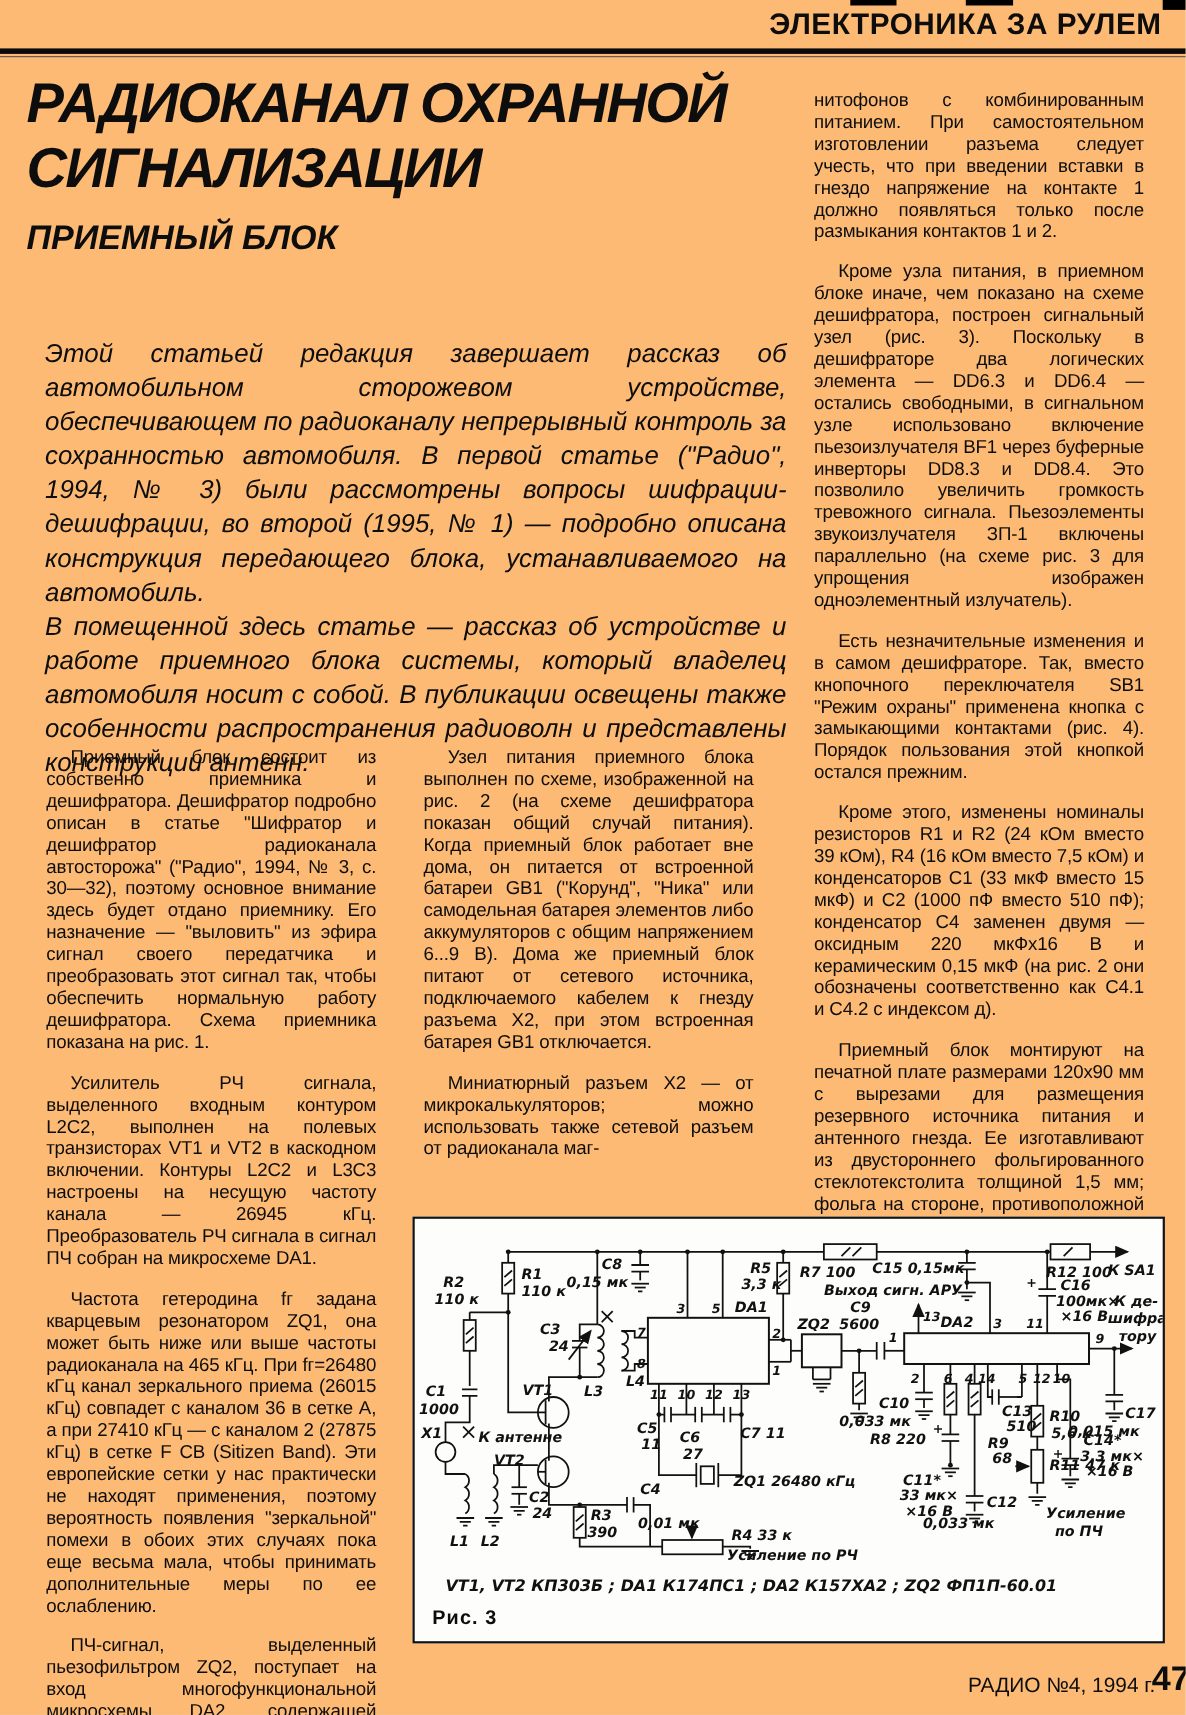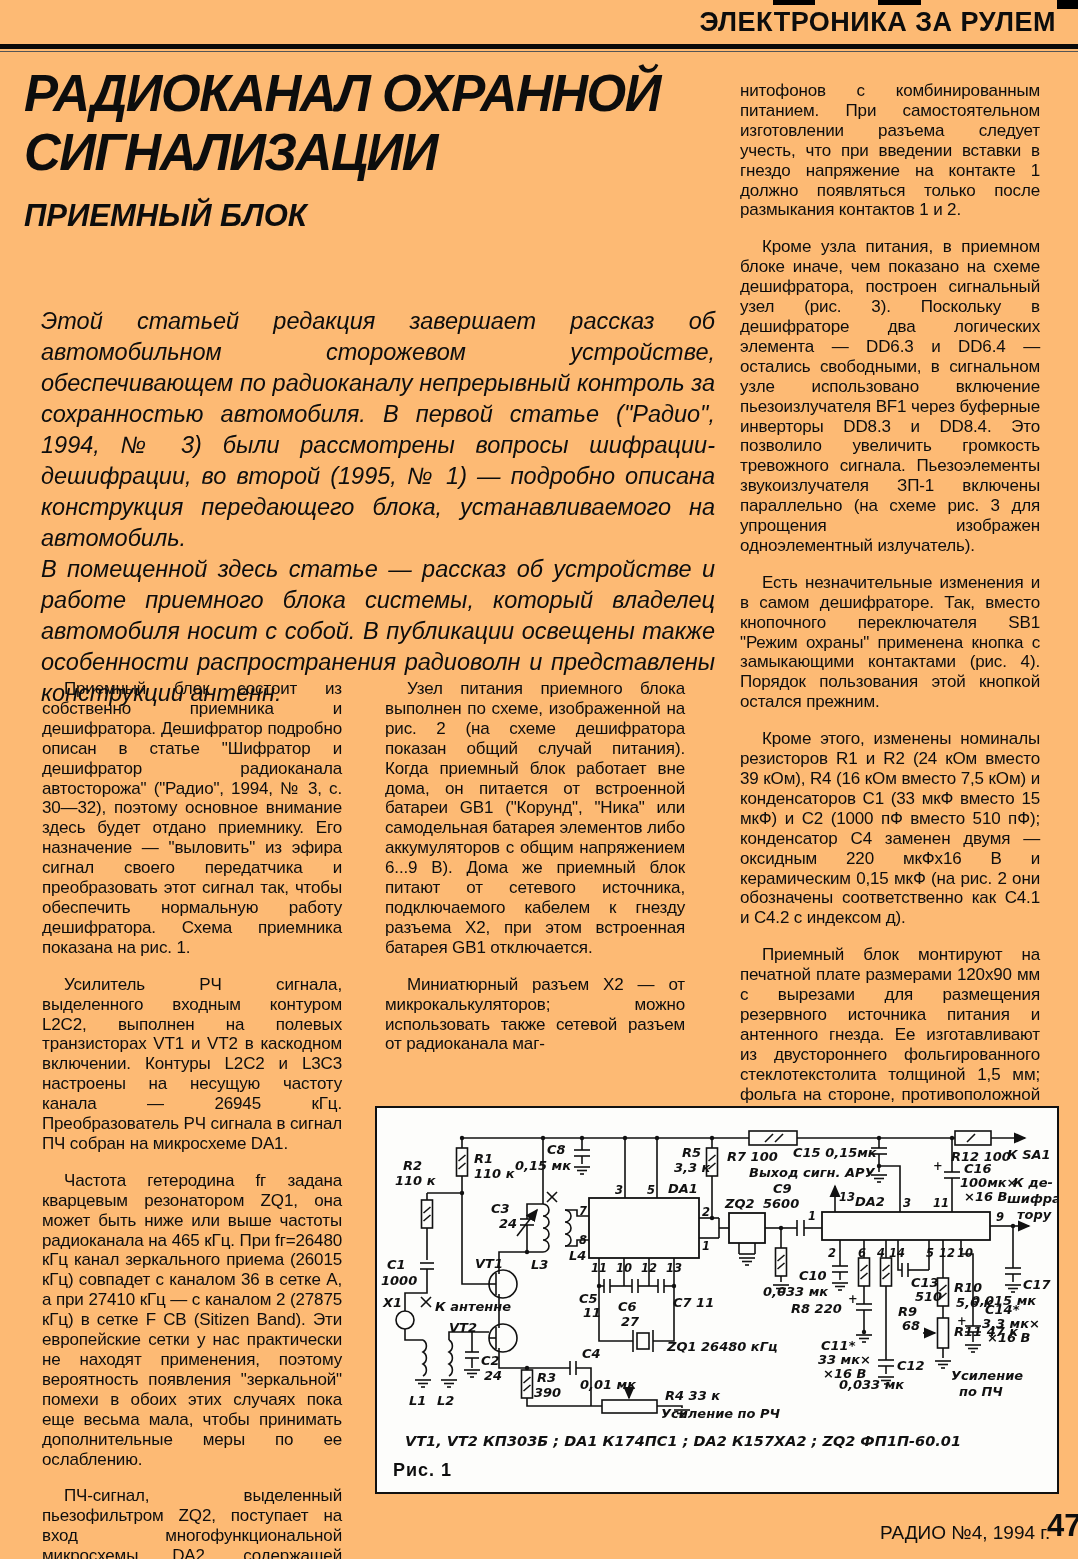--- a/index.html
+++ b/index.html
@@ -386,18 +386,18 @@
         <text class="sl" x="577" y="228">R11 47 к</text>
         <text class="sl" x="574" y="272">Усиление</text>
         <text class="sl" x="582" y="288">по ПЧ</text>
         <text class="sl" x="608" y="206">C14*</text>
         <text class="sl" x="605" y="220">3,3 мк×</text>
         <text class="sl" x="610" y="234">×16 В</text>
         <text class="sp" x="580" y="217">+</text>
         <text class="pr" x="28" y="338">VT1, VT2   КП303Б ;   DA1   К174ПС1 ;   DA2   К157ХА2 ;   ZQ2   ФП1П-60.01</text>
       </g>
     </svg>
-    <div id="fig-cap">Рис. 1</div>
+    <div id="fig-cap">Рис. 3</div>
   </div>
 
   <div id="footer-journal">РАДИО №4, 1994 г.</div>
   <div id="footer-page">47</div>
 </div>
 
 </body></html>

